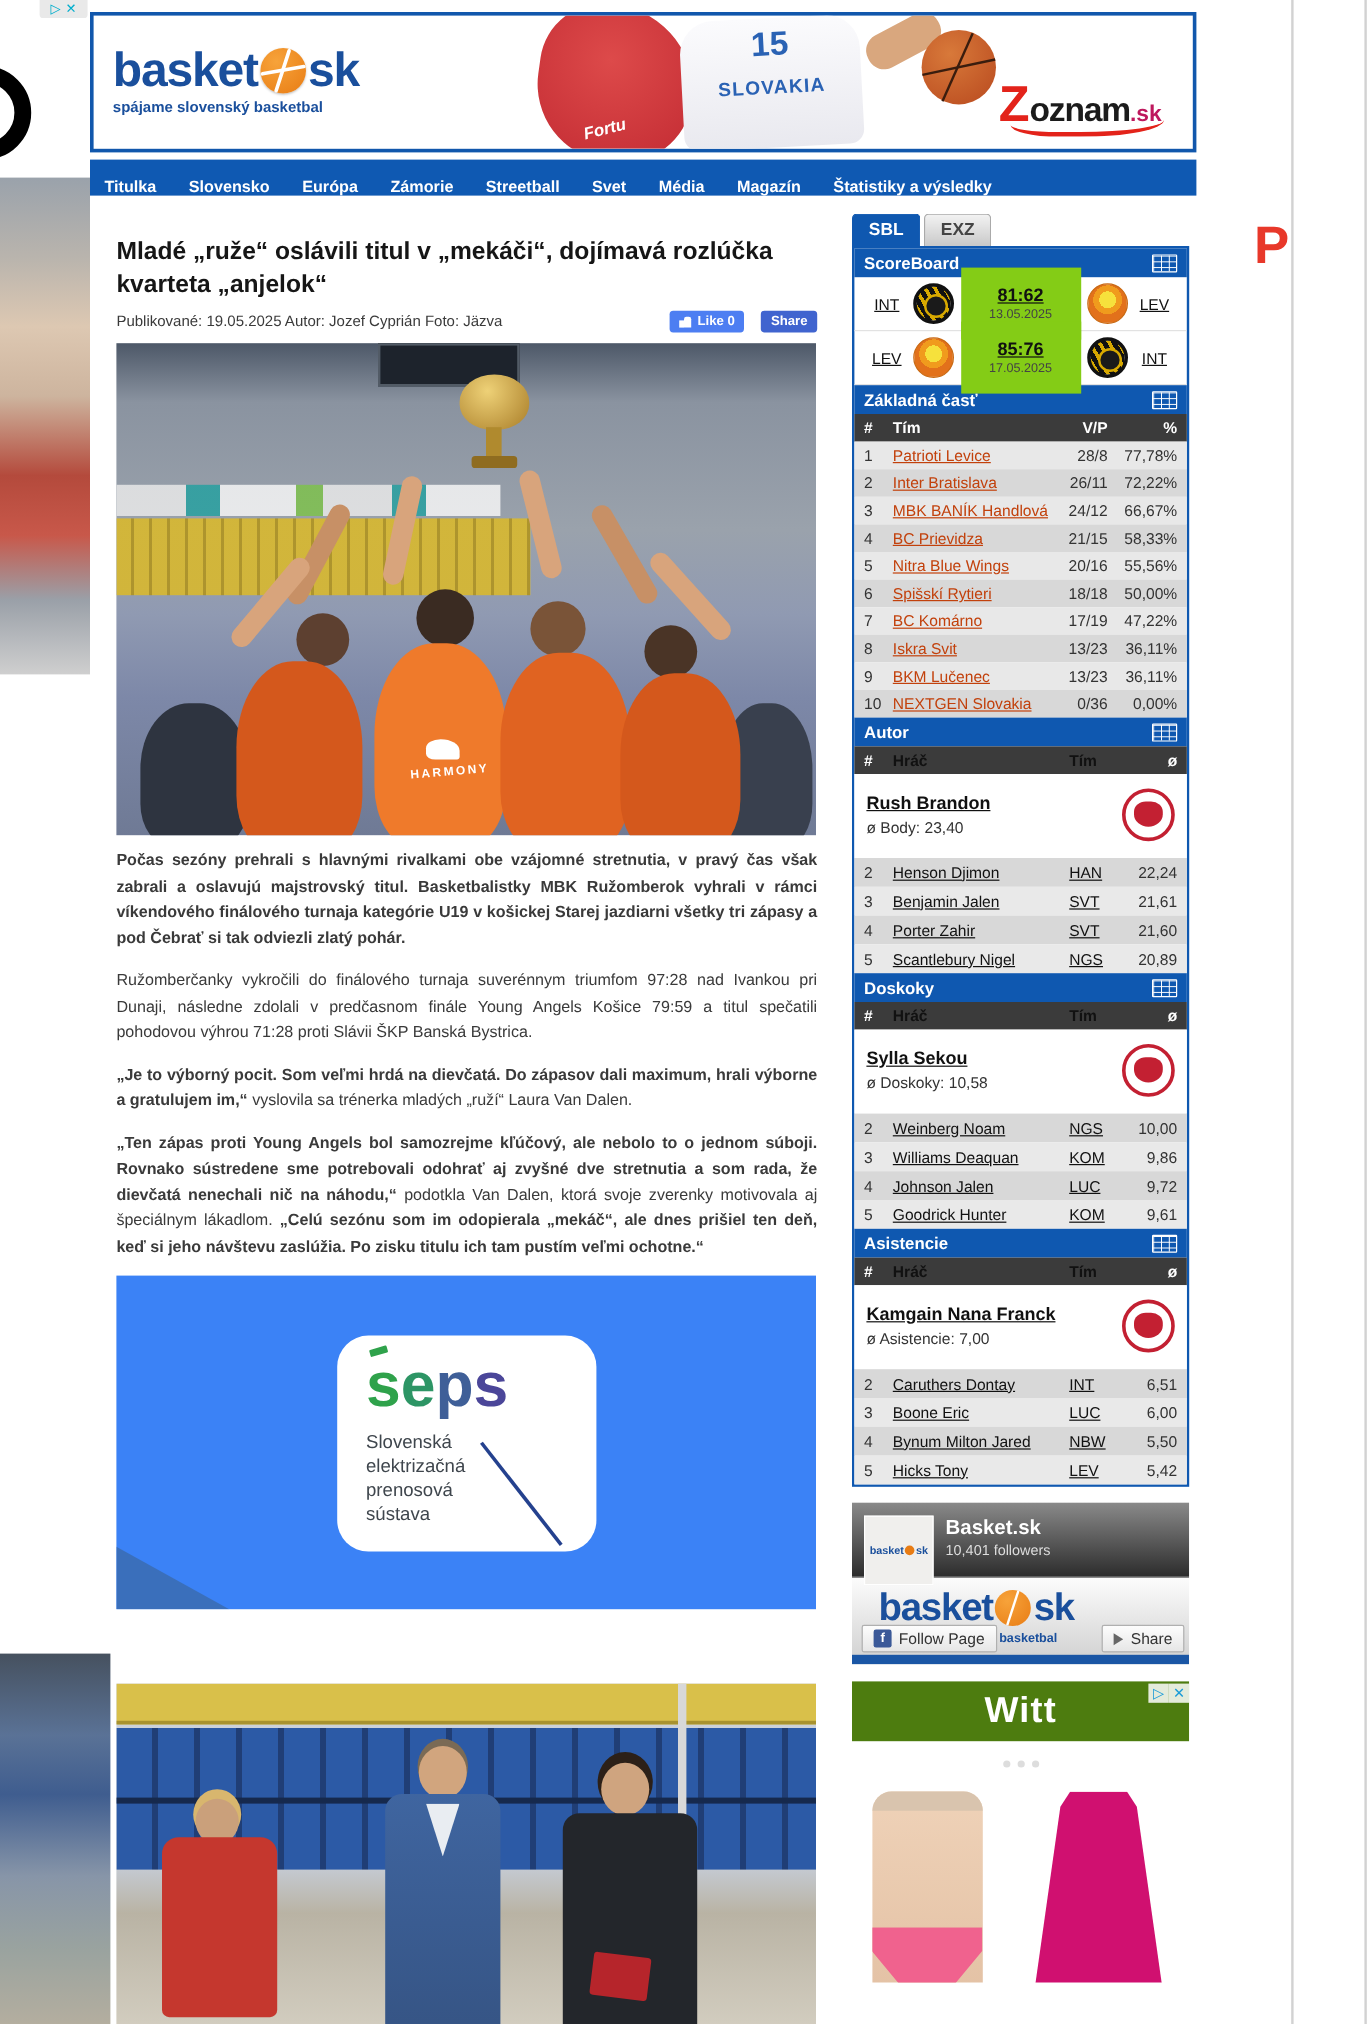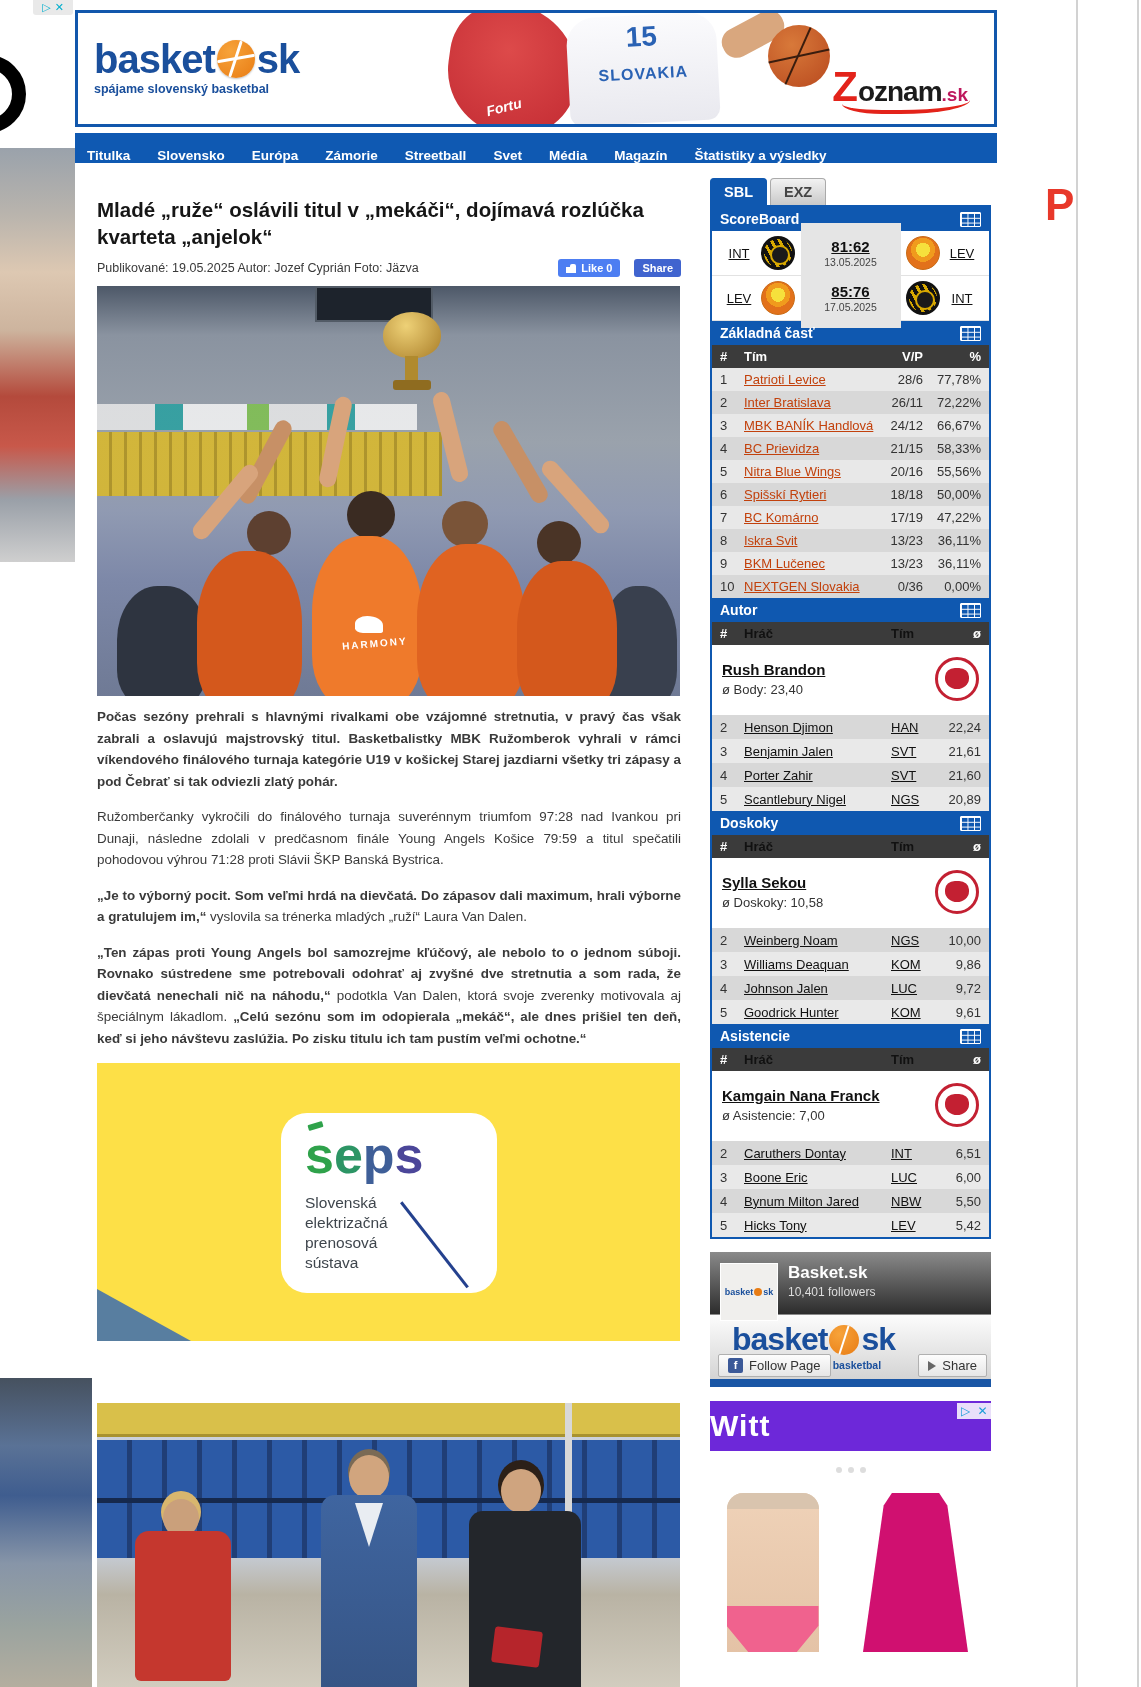--- a/index.html
+++ b/index.html
@@ -98,21 +98,21 @@
   .hero .b3{left:320px;top:258px;width:108px;height:165px;background:#e06321;}
   .hero .b4{left:420px;top:275px;width:100px;height:150px;background:#d4581c;}
   .hero .b5{left:20px;top:300px;width:90px;height:120px;background:#2e3440;}
   .hero .b6{left:505px;top:300px;width:75px;height:120px;background:#39404e;}
   .hero .swan{position:absolute;left:258px;top:330px;width:28px;height:17px;background:#fff;border-radius:70% 90% 20% 45%;}
   .hero .harmony{position:absolute;left:245px;top:352px;color:#fff;font-size:10px;font-weight:bold;letter-spacing:2px;transform:rotate(-5deg);}
 
   .paragraphs p{font-size:13.4px;line-height:21.5px;text-align:justify;color:#3a3a3a;margin:0 0 14px;}
 
   
-  .seps{position:relative;width:583px;height:278px;background:#fde047;margin-top:8px;overflow:hidden;cursor:pointer;padding-left:46px;}
+  .seps{position:relative;width:583px;height:278px;background:#3b82f6;margin-top:8px;overflow:hidden;cursor:pointer;padding-left:46px;}
   .seps-card{position:absolute;left:184px;top:50px;width:216px;height:180px;background:#fff;border-radius:26px;padding:16px 0 0 24px;}
   .seps-logo{position:relative;font-size:52px;font-weight:bold;letter-spacing:0;line-height:1;margin-bottom:12px;display:inline-block;}
   .seps-accent{position:absolute;left:3px;top:-6px;width:15px;height:6px;background:#2fa24b;transform:rotate(-16deg);border-radius:1px;}
   .seps-lines{font-size:15.5px;color:#3f464d;line-height:20px;}
   .seps-diag{position:absolute;left:152px;top:78px;width:2.5px;height:108px;background:#24418e;transform:rotate(-38deg);}
   .seps-tri{position:absolute;left:0;bottom:0;width:0;height:0;border-style:solid;border-width:52px 0 0 94px;border-color:transparent transparent transparent #3b6cb0;opacity:.85;}
 
   
   .bottom-photo{position:relative;width:583px;height:330px;margin-top:62px;overflow:hidden;cursor:pointer;
     background:linear-gradient(180deg,#cdd3dc 0%,#c5cbd4 46%,#b9b3a4 58%,#ded9cc 100%);}
@@ -143,21 +143,21 @@
     background-image:linear-gradient(to right,#fff 1px,transparent 1px),linear-gradient(to bottom,#fff 1px,transparent 1px);
     background-size:6.5px 4.8px;}
   .game-row{display:flex;align-items:center;justify-content:space-between;padding:4px 10px;height:45px;border-bottom:1px solid #e2e2e2;}
   .team-code{font-size:13px;color:#111;text-decoration:underline;width:34px;text-align:center;cursor:pointer;}
   .team-logo{width:34px;height:34px;border-radius:50%;display:inline-block;position:relative;cursor:pointer;flex:0 0 auto;}
   .logo-inter{background:repeating-linear-gradient(60deg,#111 0 4px,#d8a900 4px 7px);border:3px solid #111;}
   .logo-inter::after{content:"";position:absolute;left:50%;top:50%;width:16px;height:16px;margin:-8px 0 0 -8px;border-radius:50%;background:#1a1a1a;border:2px solid #d8a900;}
   .logo-levice{background:radial-gradient(circle at 50% 40%,#f6e13c 0 7px,#f09b1d 7px 12px,#e2711b 12px);border:1px solid #c96a14;}
   .logo-svit{width:44px;height:44px;background:#fff;border:3px solid #c32032;}
   .logo-svit::after{content:"";position:absolute;left:50%;top:50%;width:24px;height:21px;margin:-11px 0 0 -12px;background:#c32032;border-radius:45% 45% 55% 55%;}
-  .score-box{background:#e5e5e5;width:100px;text-align:center;padding:15px 0;text-decoration:none;cursor:pointer;display:block;}
+  .score-box{background:#84cc16;width:100px;text-align:center;padding:15px 0;text-decoration:none;cursor:pointer;display:block;}
   .score{display:block;font-size:15px;font-weight:bold;text-decoration:underline;color:#111;}
   .date{display:block;font-size:10.5px;color:#444;margin-top:1px;}
 
   .thead{display:flex;background:#3b3b3b;color:#fff;font-weight:bold;font-size:13px;padding:4px 8px;align-items:center;}
   .c-rank{width:24px;flex:0 0 auto;}
   .c-team{flex:1;text-align:left;}
   .c-vp{width:48px;text-align:right;flex:0 0 auto;}
   .c-pct{width:58px;text-align:right;flex:0 0 auto;}
   .standings-row{display:flex;padding:4px 8px;font-size:13px;color:#333;align-items:center;}
   .standings-rows .row-odd{background:#e8e8e8;}
@@ -196,21 +196,21 @@
   .fb-follow{left:8px;bottom:10px;}
   .fb-share{right:4px;bottom:10px;}
   .fb-ic{width:15px;height:15px;background:#3b5998;color:#fff;font-weight:bold;font-size:11px;text-align:center;line-height:15px;border-radius:2px;}
   .share-arrow{width:0;height:0;border-left:8px solid #666;border-top:5px solid transparent;border-bottom:5px solid transparent;display:inline-block;}
 
   
   .witt{position:relative;margin-top:14px;height:251px;background:#fff;overflow:hidden;cursor:pointer;}
   .witt-adchoices{position:absolute;right:0;top:2px;display:flex;z-index:3;}
   .witt-adchoices span{width:17px;height:16px;background:rgba(255,255,255,.85);color:#1a9bd7;font-size:12px;
     display:flex;align-items:center;justify-content:center;cursor:pointer;}
-  .witt-head{height:50px;background:#6d28d9;display:flex;align-items:center;}
+  .witt-head{height:50px;background:#4d7c0f;display:flex;align-items:center;justify-content:center;}
   .witt-logo{color:#fff;font-size:30px;font-weight:bold;letter-spacing:1px;}
   .witt-body{display:flex;justify-content:center;gap:38px;padding-top:42px;position:relative;}
   .witt-dots{position:absolute;top:16px;left:50%;transform:translateX(-50%);display:flex;gap:6px;}
   .witt-dots i{width:6px;height:6px;border-radius:50%;background:#ddd;}
   .torso{width:92px;height:175px;background:linear-gradient(#efd2b8,#e3c1a4);border-radius:16px 16px 10px 10px;position:relative;}
   .torso::before{content:"";position:absolute;left:0;top:0;width:100%;height:16px;background:#d9c4ae;border-radius:16px 16px 0 0;}
   .briefs{position:absolute;left:0;bottom:0;width:100%;height:62px;background:#f0628e;
     clip-path:polygon(0 0,100% 0,100% 32%,62% 100%,50% 76%,38% 100%,0 32%);}
   .dress{width:118px;height:180px;background:#d01070;clip-path:polygon(30% 0,70% 0,77% 7%,97% 100%,3% 100%,23% 7%);}
 </style>
@@ -406,21 +406,21 @@
         <span class="c-rank">#</span>
         <span class="c-team">Tím</span>
         <span class="c-vp">V/P</span>
         <span class="c-pct">%</span>
       </div>
       <div class="standings-rows">
 
           <div class="standings-row row-odd">
             <span class="c-rank">1</span>
             <span class="c-team"><a class="t-link">Patrioti Levice</a></span>
-            <span class="c-vp">28/6</span>
+            <span class="c-vp">28/8</span>
             <span class="c-pct">77,78%</span>
           </div>
 
           <div class="standings-row row-even">
             <span class="c-rank">2</span>
             <span class="c-team"><a class="t-link">Inter Bratislava</a></span>
             <span class="c-vp">26/11</span>
             <span class="c-pct">72,22%</span>
           </div>
 

